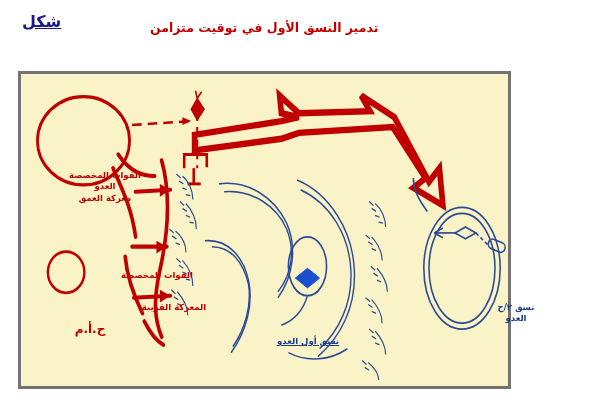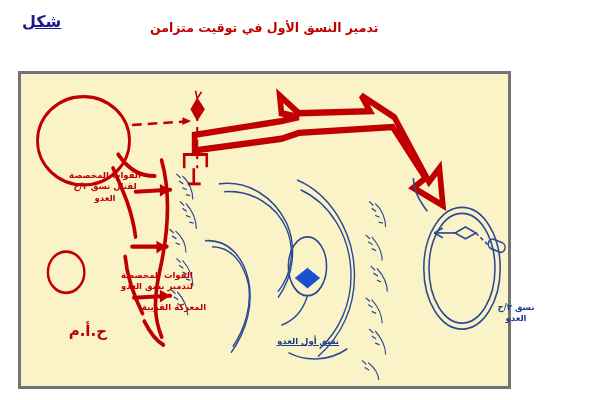--- a/index.html
+++ b/index.html
@@ -26,21 +26,21 @@
   #map-svg{position:absolute;left:0;top:0;width:100%;height:100%;display:block;}
   .lbl{
     position:absolute;direction:rtl;text-align:center;
     font-weight:bold;color:#c00000;font-size:8.5px;line-height:1.35;
     white-space:nowrap;pointer-events:none;
   }
   .lbl-blue{color:#1a3c8c;text-align:center;}
   #lbl-deep-force{left:36px;top:96px;width:96px;}
   #lbl-close-force{left:92px;top:196px;width:88px;}
   #lbl-near-battle{left:118px;top:228px;width:70px;}
-  #lbl-ham{left:52px;top:247px;width:34px;font-size:15px;}
+  #lbl-ham{left:52px;top:247px;width:34px;font-size:12px;}
   #lbl-first-echelon{left:253px;top:262px;width:68px;text-decoration:underline;}
   #lbl-second-echelon{left:465px;top:228px;width:60px;}
 </style>
 </head>
 <body>
 
 <div id="fig-label">شكل</div>
 
 <div id="title-block">
   <div>تدمير النسق الأول في توقيت متزامن</div>
@@ -166,27 +166,26 @@
       <path d="M476 162 L486 157 M476 162 L486 167" stroke-width="1.7"></path>
       <path d="M500 162 L512 156 L524 162 L512 168 Z"></path>
       <path d="M524 162 L540 176" stroke-dasharray="4 3"></path>
       <rect x="538" y="170" width="20" height="10" rx="5" transform="rotate(20 548 175)"></rect>
     </g>
 
   </svg>
 
   <div class="lbl" id="lbl-deep-force">
     <div>القوات المخصصة</div>
-    <div>لقتال نسق ٢/ح</div>
     <div>العدو</div>
+    <div>معركة العمق</div>
   </div>
 
   <div class="lbl" id="lbl-close-force">
     <div>القوات المخصصة</div>
-    <div>لتدمير نسق العدو</div>
   </div>
 
   <div class="lbl" id="lbl-near-battle">المعركة القريبة</div>
 
   <div class="lbl" id="lbl-ham">ح.أ.م</div>
 
   <div class="lbl lbl-blue" id="lbl-first-echelon">نسق أول العدو</div>
 
   <div class="lbl lbl-blue" id="lbl-second-echelon">
     <div>نسق ٢/ح</div>

